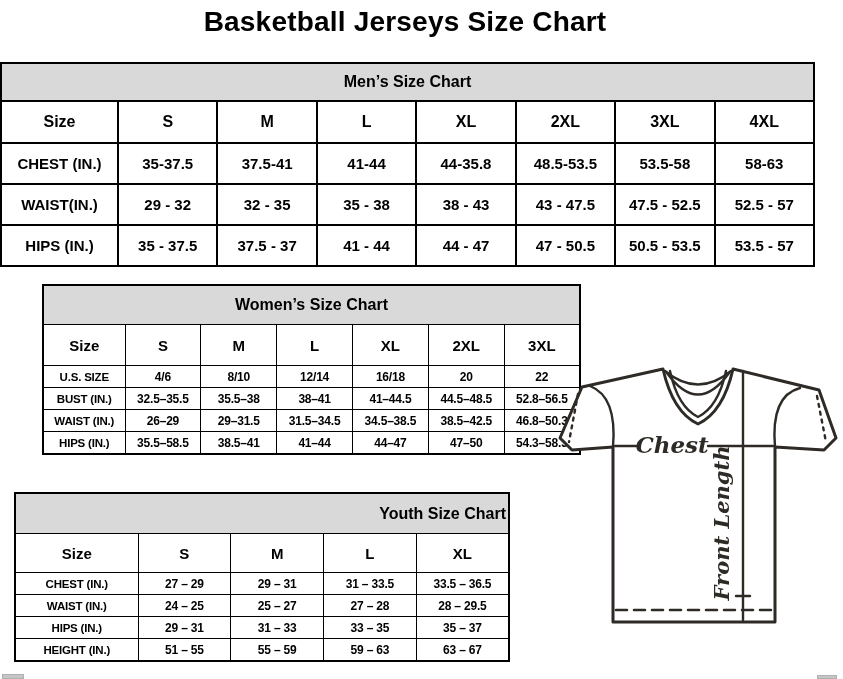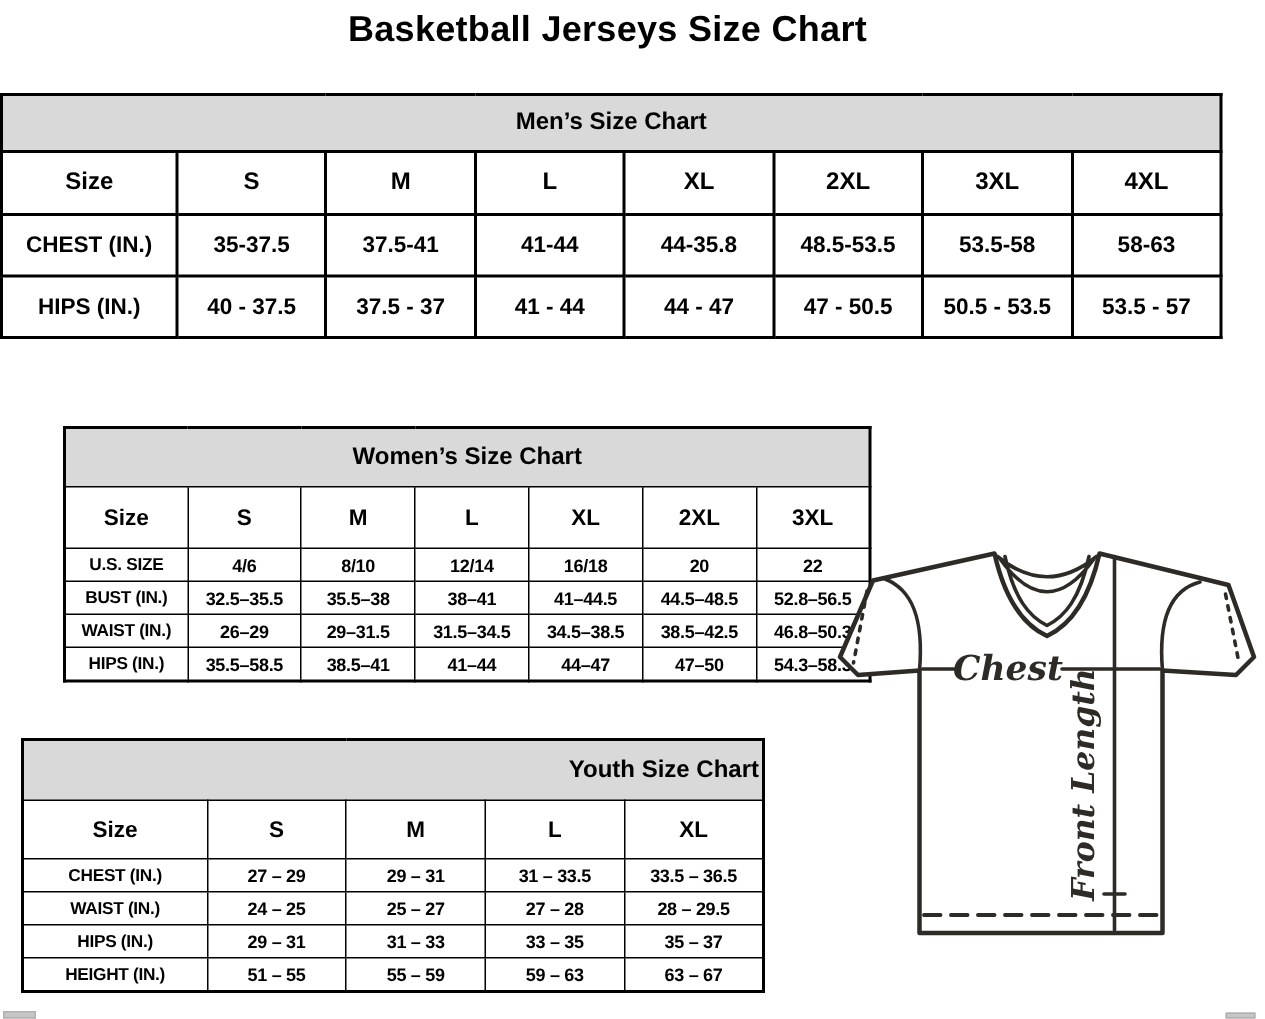--- a/index.html
+++ b/index.html
@@ -3,21 +3,21 @@
 <meta charset="utf-8">
 <style>
   html,body{margin:0;padding:0;}
   body{
     width:843px;height:679px;position:relative;overflow:hidden;
     background:#ffffff;color:#000;
     font-family:"Liberation Sans", sans-serif;
   }
   .page-title{
     position:absolute;top:6px;left:0;width:810px;text-align:center;
-    font-size:24px;font-weight:bold;letter-spacing:.2px;
+    font-size:28px;font-weight:bold;letter-spacing:.2px;
   }
   table.size-table{
     position:absolute;border-collapse:collapse;table-layout:fixed;background:#fff;
   }
   table.size-table th, table.size-table td{
     text-align:center;vertical-align:middle;font-weight:bold;padding:0 2px;
     overflow:hidden;white-space:nowrap;
   }
   
   .men-table{left:0;top:62px;width:815px;border:2px solid #000;}
@@ -84,22 +84,32 @@
     <td class="row-label">CHEST (IN.)</td>
     <td>35-37.5</td>
     <td>37.5-41</td>
     <td>41-44</td>
     <td>44-35.8</td>
     <td>48.5-53.5</td>
     <td>53.5-58</td>
     <td>58-63</td>
   </tr>
   <tr>
+    <td class="row-label">WAIST(IN.)</td>
+    <td>29 - 32</td>
+    <td>32 - 35</td>
+    <td>35 - 38</td>
+    <td>38 - 43</td>
+    <td>43 - 47.5</td>
+    <td>47.5 - 52.5</td>
+    <td>52.5 - 57</td>
+  </tr>
+  <tr>
     <td class="row-label">HIPS (IN.)</td>
-    <td>40 - 37.5</td>
+    <td>35 - 37.5</td>
     <td>37.5 - 37</td>
     <td>41 - 44</td>
     <td>44 - 47</td>
     <td>47 - 50.5</td>
     <td>50.5 - 53.5</td>
     <td>53.5 - 57</td>
   </tr>
   </tbody>
 </table>
 

